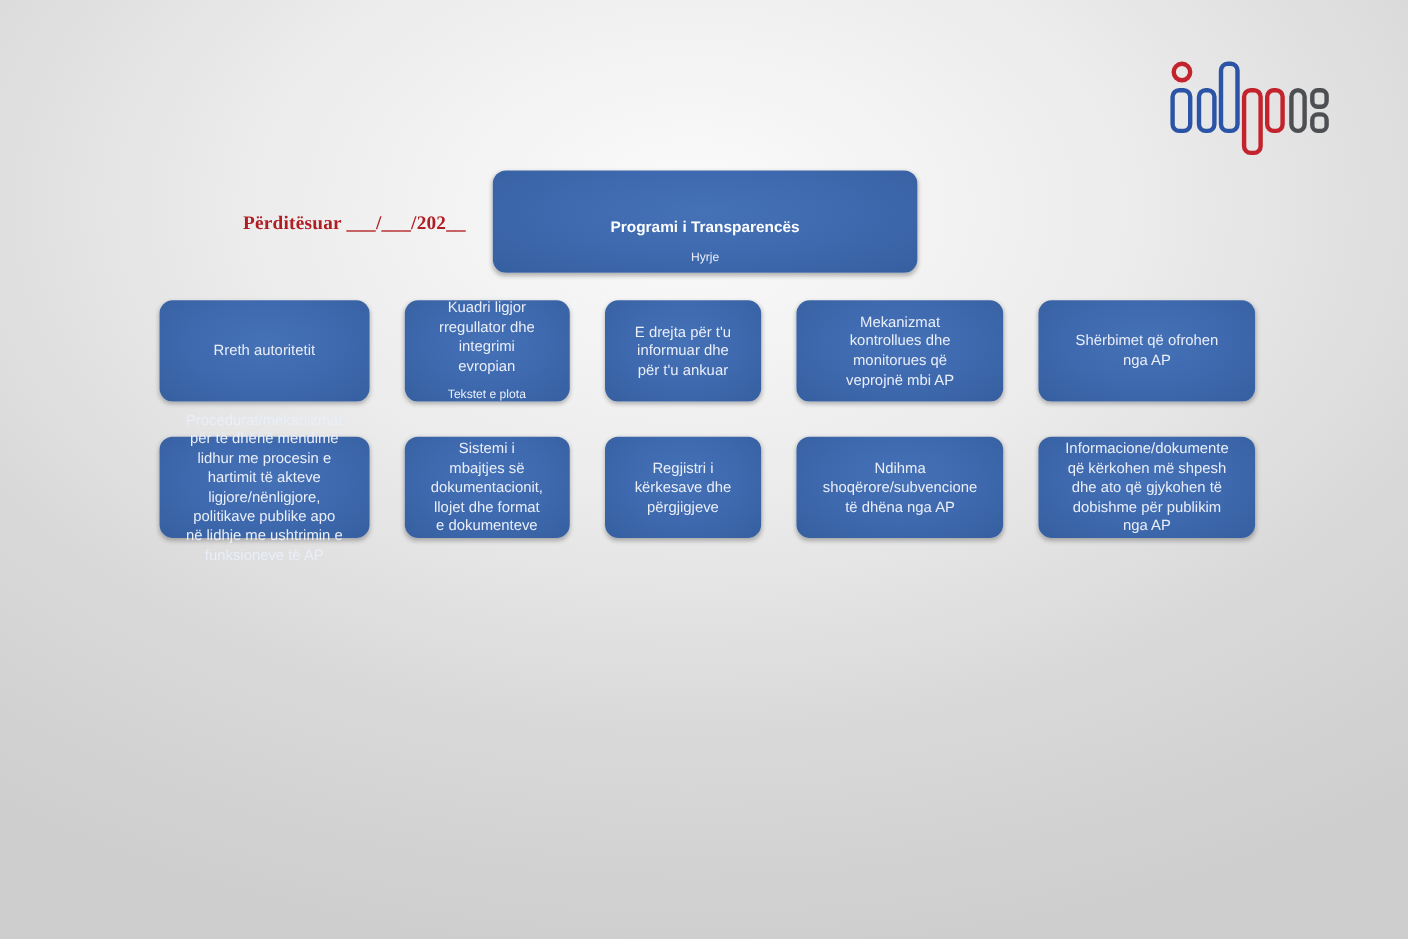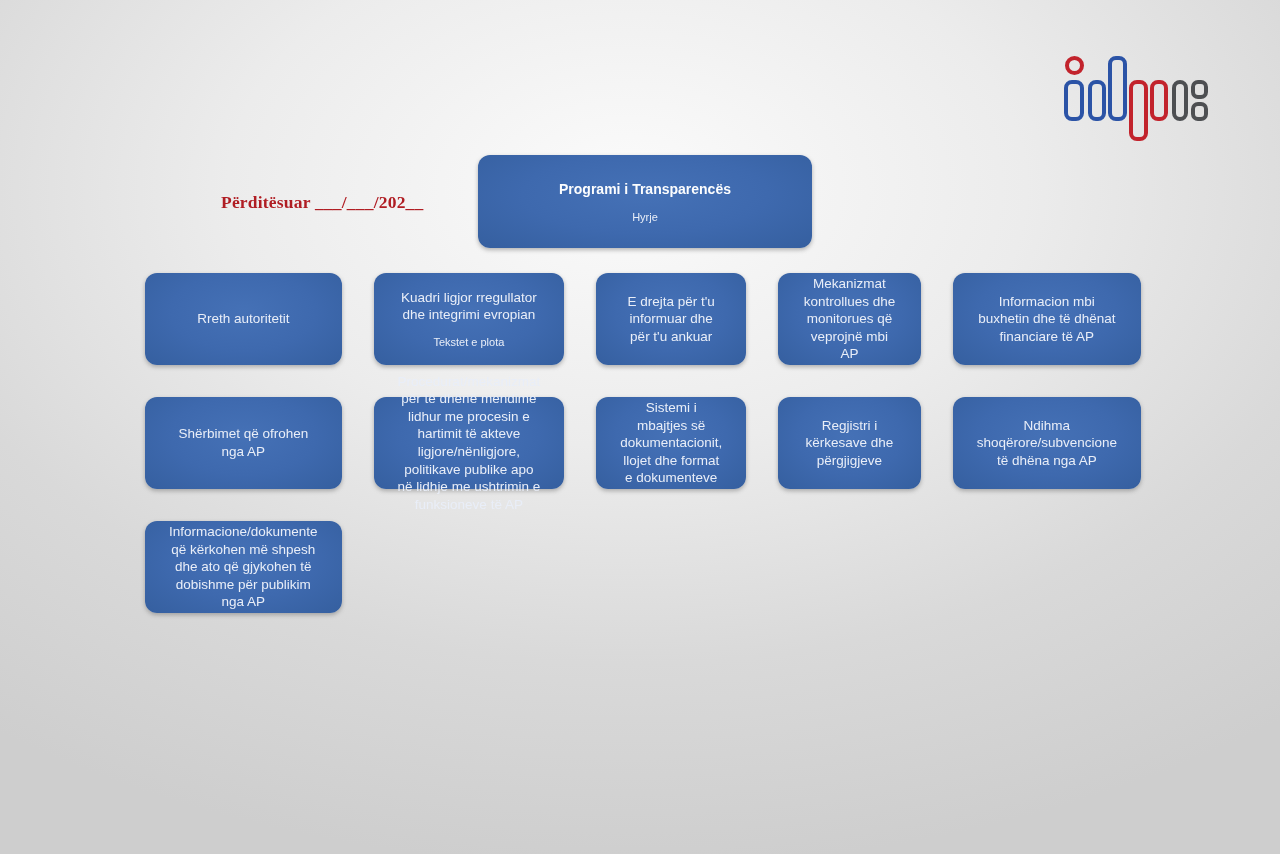--- a/index.html
+++ b/index.html
@@ -30,23 +30,24 @@
     display: flex; flex-direction: column;
     align-items: center; justify-content: center;
     text-align: center;
     color: #e9eef8;
     box-sizing: border-box;
     padding: 8px 24px;
   }
 
   
   .header-card {
-    position: absolute; left: 478px; top: 155px;
-    width: 334px; height: 93px;
+    position: absolute; left: 448px; top: 155px;
+    width: 386px; height: 93px;
     cursor: pointer;
+    justify-content: flex-end;
   }
   .header-title { font-size: 14px; font-weight: bold; color: #fcfdfe; }
   .header-sub   { font-size: 11px; margin-top: 14px; }
 
   
   .grid {
     position: absolute; left: 145px; top: 273px; width: 996px;
     display: grid;
     grid-template-columns: repeat(5, 1fr);
     column-gap: 8px; row-gap: 5px;
@@ -110,23 +111,20 @@
     <span>Kuadri ligjor rregullator dhe integrimi evropian</span>
     <span class="cell-sub">Tekstet e plota</span>
   </div>
   <div class="card cell">
     <span>E drejta për t'u informuar dhe për t'u ankuar</span>
   </div>
   <div class="card cell">
     <span>Mekanizmat kontrollues dhe monitorues që veprojnë mbi AP</span>
   </div>
   <div class="card cell">
-    <span>Informacion mbi buxhetin dhe të dhënat financiare të AP</span>
-  </div>
-  <div class="card cell">
     <span>Shërbimet që ofrohen nga AP</span>
   </div>
   <div class="card cell">
     <span>Procedurat/mekanizmat për të dhënë mendime lidhur me procesin e hartimit të akteve ligjore/nënligjore, politikave publike apo në lidhje me ushtrimin e funksioneve të AP</span>
   </div>
   <div class="card cell">
     <span>Sistemi i mbajtjes së dokumentacionit, llojet dhe format e dokumenteve</span>
   </div>
   <div class="card cell">
     <span>Regjistri i kërkesave dhe përgjigjeve</span>

